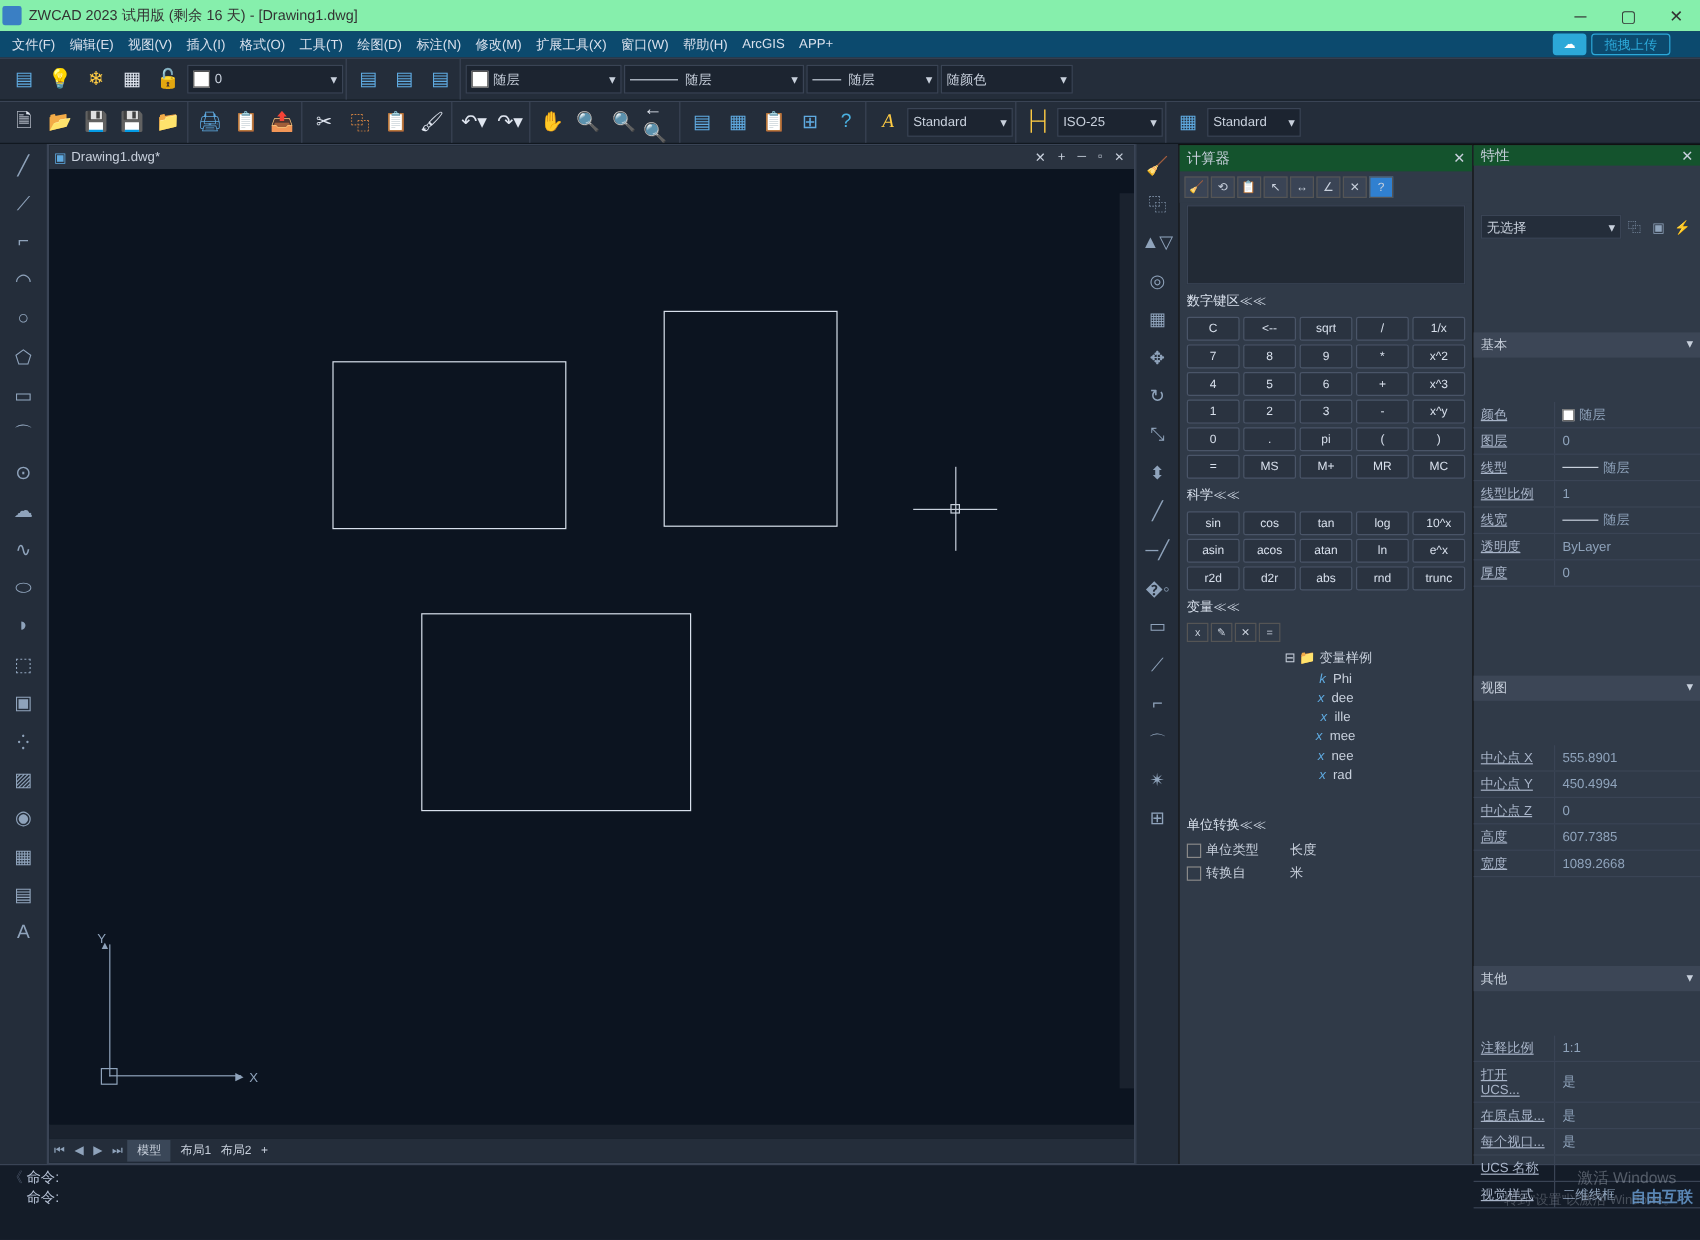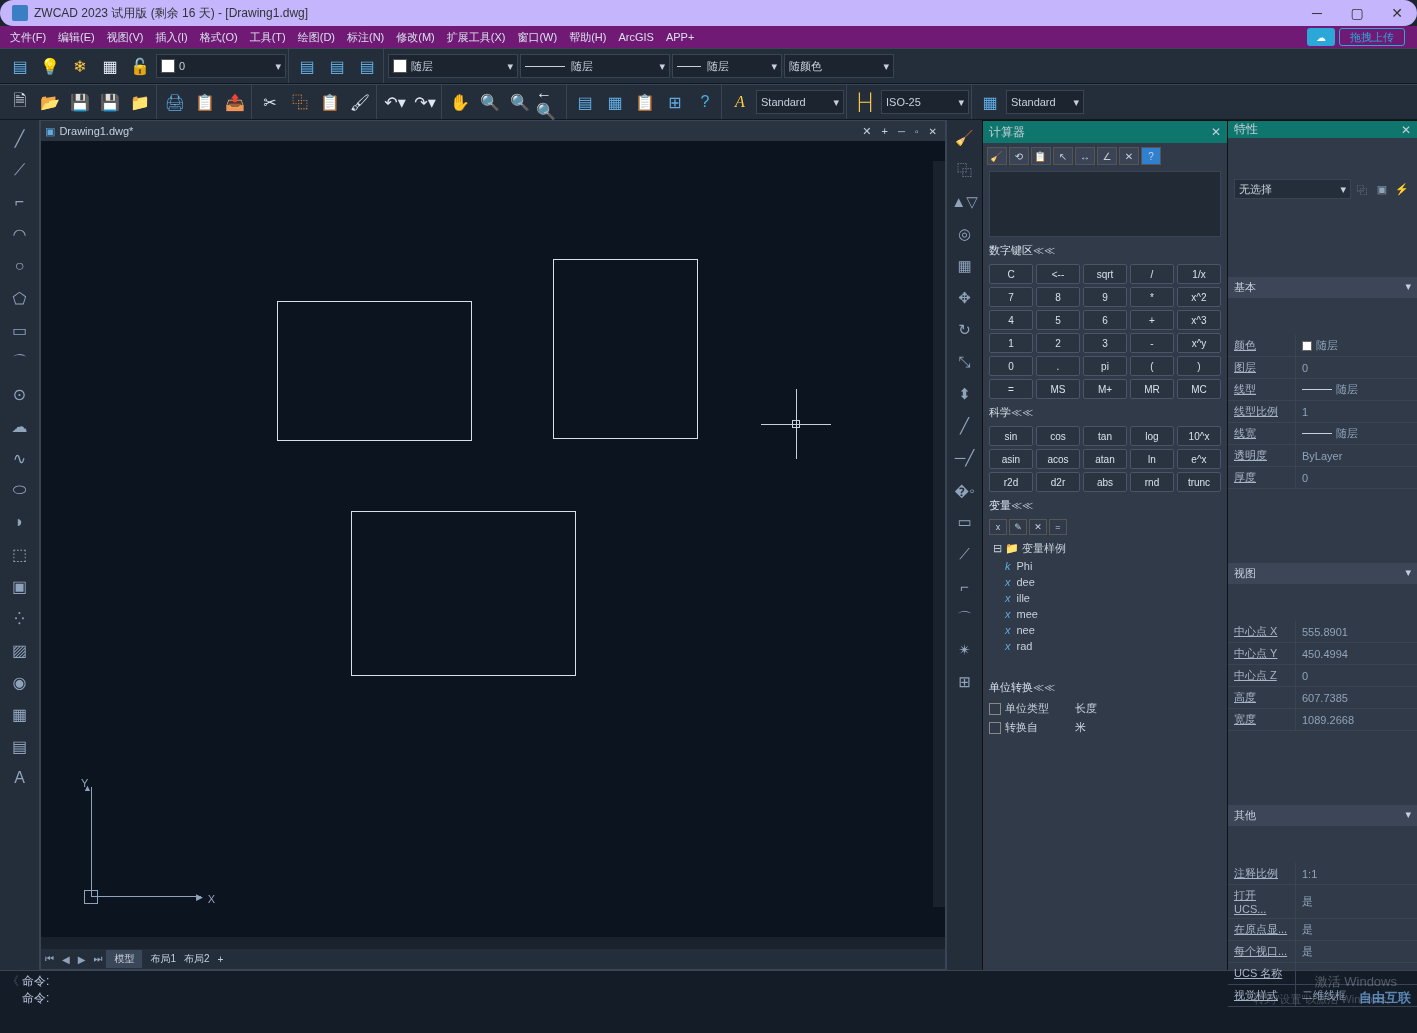--- a/index.html
+++ b/index.html
@@ -1,29 +1,29 @@
 <!DOCTYPE html>
 <html><head>
 <meta charset="utf-8">
 <style>
 * { margin: 0; padding: 0; box-sizing: border-box; font-family: "Microsoft YaHei", Arial, sans-serif; }
 body { background: #1c2430; color: #c8d0dc; font-size: 11px; overflow: hidden; width: 1417px; height: 1033px; }
 
 
-.title-bar { height: 26px; background: #c4b5fd; color: #333; display: flex; align-items: center; padding-left: 12px; border-radius: 13px; }
+.title-bar { height: 26px; background: #86efac; color: #333; display: flex; align-items: center; padding-left: 2px; }
 .title-bar .app-icon { width: 16px; height: 16px; background: #3a7fc4; border-radius: 2px; margin-right: 6px; }
 .title-bar .title-text { flex: 1; font-size: 12px; }
 .title-bar .win-btn { width: 40px; height: 26px; text-align: center; line-height: 26px; font-size: 14px; cursor: pointer; }
 
 
-.menu-bar { height: 22px; background: #701a75; display: flex; align-items: center; padding-left: 4px; }
+.menu-bar { height: 22px; background: #0c4a6e; display: flex; align-items: center; padding-left: 4px; }
 .menu-bar .menu-item { padding: 2px 6px; font-size: 11px; cursor: pointer; color: #d8e0ec; }
 .menu-bar .spacer { flex: 1; }
 .menu-bar .cloud-btn { width: 28px; height: 18px; background: #2ca8d8; border-radius: 3px; margin-right: 4px; display: flex; align-items: center; justify-content: center; color: white; font-size: 10px; }
-.menu-bar .upload-btn { height: 18px; padding: 0 10px; border: 1px solid #2ca8d8; color: #2ca8d8; border-radius: 3px; display: flex; align-items: center; margin-right: 12px; font-size: 11px; cursor: pointer; }
+.menu-bar .upload-btn { height: 18px; padding: 0 10px; border: 1px solid #2ca8d8; color: #2ca8d8; border-radius: 3px; display: flex; align-items: center; margin-right: 25px; font-size: 11px; cursor: pointer; }
 
 
 .toolbar-row { height: 36px; background: #242d3a; border-top: 1px solid #3a4455; border-bottom: 1px solid #111820; display: flex; align-items: center; padding: 0 4px; gap: 2px; }
 .tb-group { display: flex; align-items: center; gap: 2px; padding: 0 2px; border-right: 1px solid #3a4455; height: 100%; }
 .tb-btn { width: 28px; height: 28px; display: flex; align-items: center; justify-content: center; cursor: pointer; border-radius: 2px; font-size: 16px; color: #8fa3bb; }
 .tb-btn.yellow { color: #ffcc44; }
 .tb-btn.blue { color: #5faae0; }
 .tb-btn.orange { color: #ff9944; }
 .tb-btn.white { color: #e0e6f0; }
 .tb-dropdown { height: 24px; background: #1c2430; border: 1px solid #3a4455; display: flex; align-items: center; padding: 0 4px; color: #c8d0dc; font-size: 11px; cursor: pointer; }
@@ -62,32 +62,32 @@
 .layout-tabs .lt-nav { padding: 0 4px; cursor: pointer; color: #8fa3bb; }
 .layout-tabs .lt-tab { padding: 2px 8px; cursor: pointer; }
 .layout-tabs .lt-tab.active { background: #3a4758; }
 
 
 .right-palette { width: 36px; background: #242d3a; border-left: 1px solid #3a4455; display: flex; flex-direction: column; padding-top: 2px; }
 .right-palette .tool { width: 30px; height: 30px; margin: 1px auto; display: flex; align-items: center; justify-content: center; cursor: pointer; color: #8fa3bb; font-size: 15px; }
 
 
 .calc-panel { width: 245px; background: #303a48; border-left: 1px solid #111; display: flex; flex-direction: column; border-top: 1px solid #111; }
-.panel-head { height: 22px; background: #0f766e; display: flex; align-items: center; padding: 0 6px; font-size: 12px; }
+.panel-head { height: 22px; background: #14532d; display: flex; align-items: center; padding: 0 6px; font-size: 12px; }
 .panel-head .close { margin-left: auto; cursor: pointer; }
 .calc-toolbar { display: flex; gap: 2px; padding: 4px; background: #303a48; }
 .calc-toolbar .ct-btn { width: 20px; height: 18px; border: 1px solid #555; background: #3a4455; font-size: 10px; display: flex; align-items: center; justify-content: center; cursor: pointer; }
 .calc-display { height: 66px; margin: 2px 6px; background: #222a35; border: 1px solid #3a4455; }
 .calc-section-head { padding: 4px 6px; font-size: 11px; cursor: pointer; color: #d8e0ec; }
 .calc-keypad { display: grid; grid-template-columns: repeat(5, 1fr); gap: 3px; padding: 2px 6px; }
 .calc-key { height: 20px; border: 1px solid #4a5568; background: #2a3340; color: #d8e0ec; font-size: 10px; display: flex; align-items: center; justify-content: center; cursor: pointer; border-radius: 2px; }
 .sci-keypad { display: grid; grid-template-columns: repeat(5, 1fr); gap: 3px; padding: 2px 6px; }
 .var-toolbar { display: flex; gap: 2px; padding: 2px 6px; }
 .var-toolbar .vt-btn { width: 18px; height: 16px; border: 1px solid #555; font-size: 9px; display: flex; align-items: center; justify-content: center; }
-.var-tree { padding: 2px 6px; }
+.var-tree { padding: 2px 6px; text-align: center; }
 .var-tree .vt-row { padding: 2px 0 2px 16px; font-size: 11px; cursor: pointer; }
 .var-tree .vt-row.folder { padding-left: 4px; }
 .var-tree .vt-row .vk { color: #5faae0; font-style: italic; margin-right: 6px; }
 .detail-head { padding: 4px 6px; font-size: 11px; border-top: 1px solid #4a5568; }
 .unit-row { display: flex; padding: 2px 6px; font-size: 11px; align-items: center; }
 .unit-row .ul { flex: 0 0 70px; }
 .unit-row .uv { flex: 1; }
 .unit-row .ucb { width: 12px; height: 12px; border: 1px solid #888; margin-right: 4px; }
 
 

